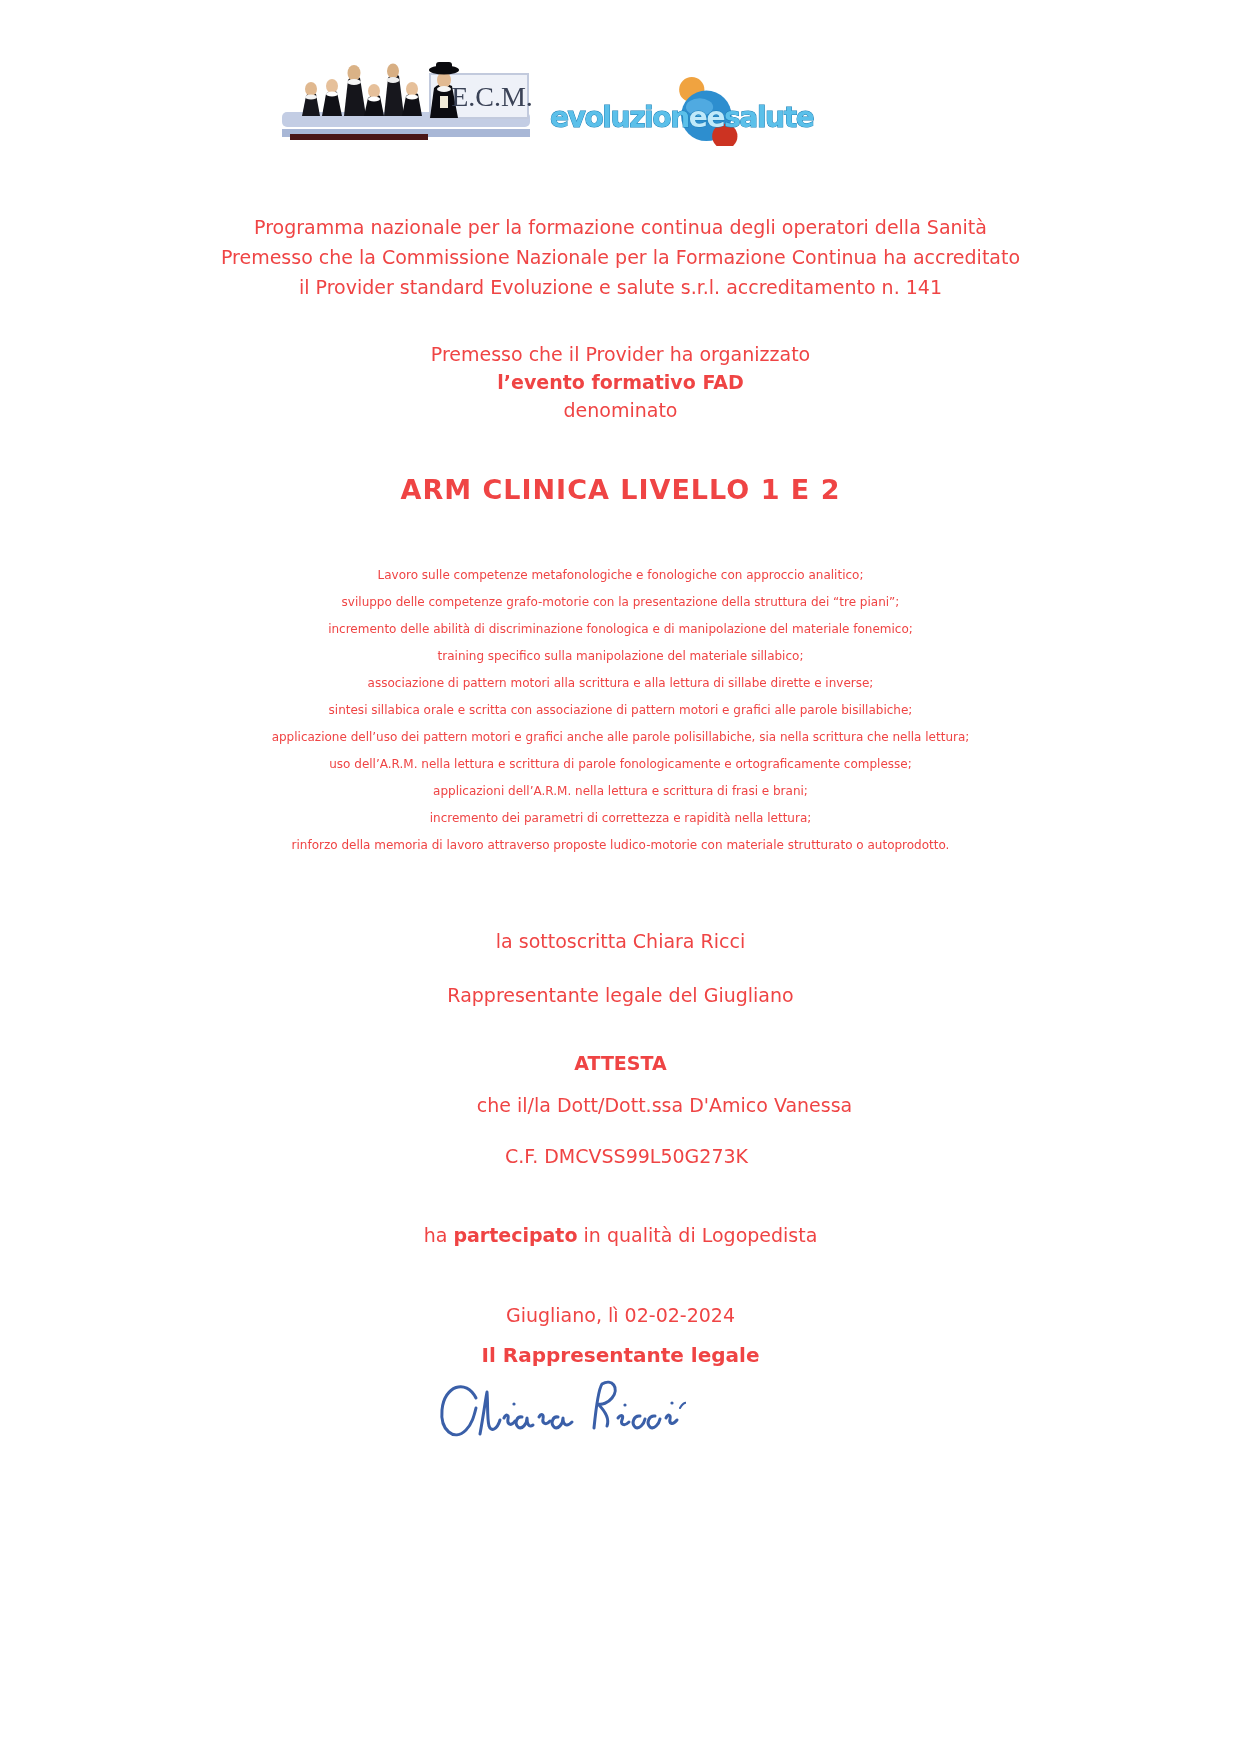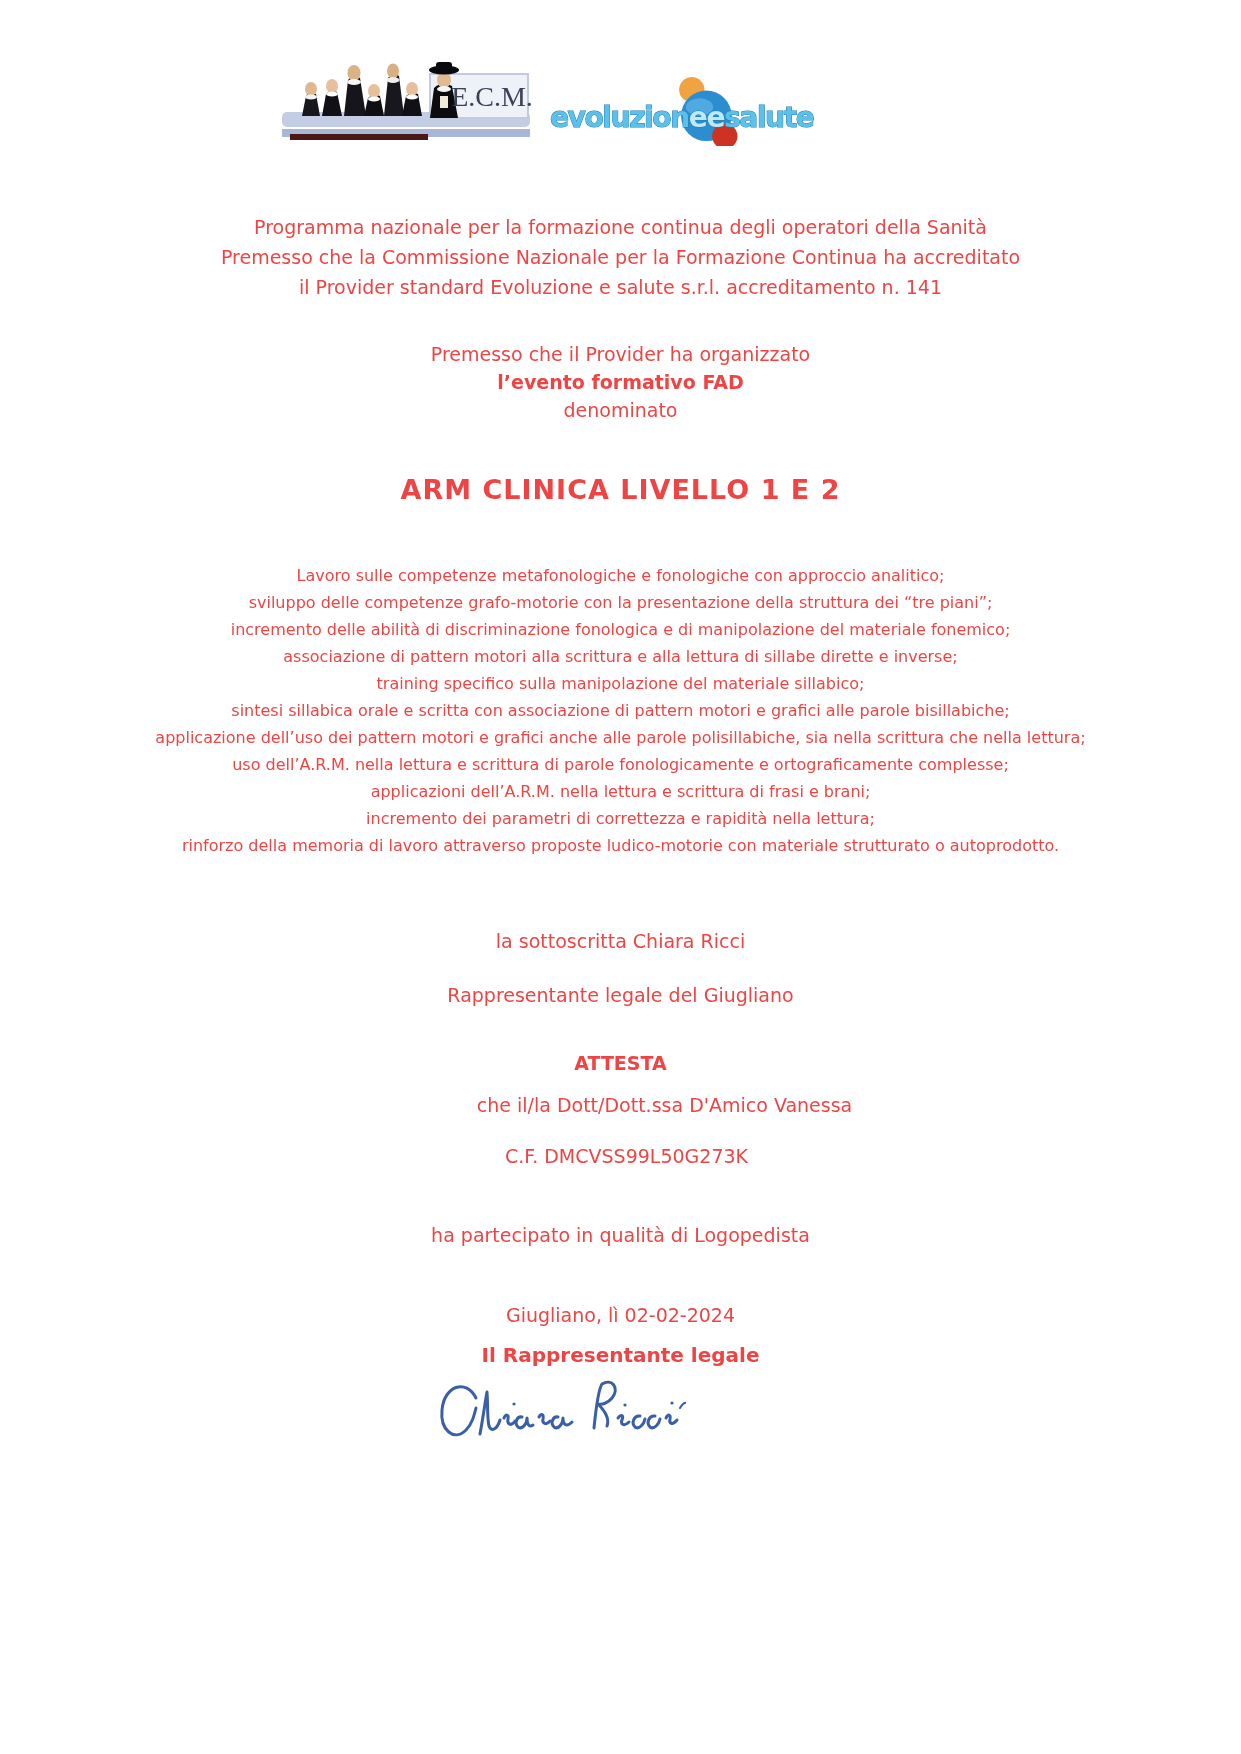--- a/index.html
+++ b/index.html
@@ -10,29 +10,29 @@
     background:#ffffff;
     font-family:"DejaVu Sans","Liberation Sans",sans-serif;
     color:#ef4444;
     overflow:hidden;
   }
   .abs{position:absolute;left:0;width:100%;text-align:center;}
   .intro{top:212px;font-size:19px;line-height:30px;}
   .premise{top:340px;font-size:19px;line-height:28px;}
   .premise .bold{font-weight:bold;}
   .course-title{top:474px;font-size:27px;font-weight:bold;letter-spacing:1px;}
-  .program{top:562px;left:60px;width:1121px;font-size:16px;line-height:27px;text-align:center;}
+  .program{top:562px;left:60px;width:1121px;font-size:12px;line-height:27px;text-align:center;}
   .stmt{font-size:19px;}
   .line-sottoscritta{top:930px;}
   .line-rappresentante{top:984px;}
   .line-attesta{top:1052px;font-weight:bold;}
   .line-recipient{top:1094px;padding-left:44px;}
   .line-cf{top:1145px;padding-left:6px;}
   .line-participation{top:1224px;}
-  .line-participation .bold{font-weight:normal;}
+  .line-participation .bold{font-weight:bold;}
   .line-place-date{top:1304px;}
   .line-signer-title{top:1343px;font-size:20px;font-weight:bold;}
   .logo-ecm{position:absolute;left:280px;top:58px;width:252px;height:84px;}
   .logo-brand{position:absolute;left:548px;top:76px;width:272px;height:70px;}
   .signature-wrap{position:absolute;left:436px;top:1372px;width:250px;height:100px;}
   svg{display:block;}
 </style>
 </head>
 <body>
 
@@ -106,22 +106,22 @@
     <div class="bold">l’evento formativo FAD</div>
     <div>denominato</div>
   </div>
 
   <div class="abs course-title">ARM CLINICA LIVELLO 1 E 2</div>
 
   <div class="abs program">
     <div>Lavoro sulle competenze metafonologiche e fonologiche con approccio analitico;</div>
     <div>sviluppo delle competenze grafo-motorie con la presentazione della struttura dei “tre piani”;</div>
     <div>incremento delle abilità di discriminazione fonologica e di manipolazione del materiale fonemico;</div>
+    <div>training specifico sulla manipolazione del materiale sillabico;</div>
     <div>associazione di pattern motori alla scrittura e alla lettura di sillabe dirette e inverse;</div>
-    <div>training specifico sulla manipolazione del materiale sillabico;</div>
     <div>sintesi sillabica orale e scritta con associazione di pattern motori e grafici alle parole bisillabiche;</div>
     <div>applicazione dell’uso dei pattern motori e grafici anche alle parole polisillabiche, sia nella scrittura che nella lettura;</div>
     <div>uso dell’A.R.M. nella lettura e scrittura di parole fonologicamente e ortograficamente complesse;</div>
     <div>applicazioni dell’A.R.M. nella lettura e scrittura di frasi e brani;</div>
     <div>incremento dei parametri di correttezza e rapidità nella lettura;</div>
     <div>rinforzo della memoria di lavoro attraverso proposte ludico-motorie con materiale strutturato o autoprodotto.</div>
   </div>
 
   <div class="abs stmt line-sottoscritta">la sottoscritta Chiara Ricci</div>
   <div class="abs stmt line-rappresentante">Rappresentante legale del Giugliano</div>

